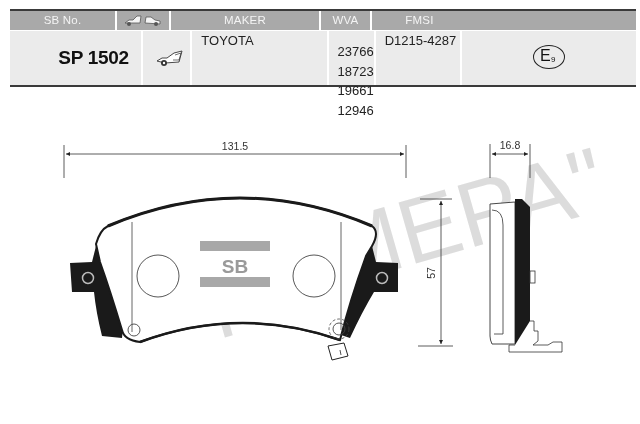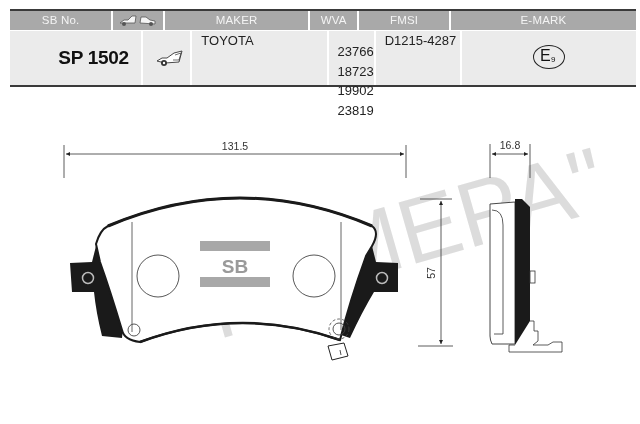--- a/index.html
+++ b/index.html
@@ -33,41 +33,40 @@
       <svg width="40" height="14" viewBox="0 0 40 14" style="vertical-align:middle">
         <path d="M2 9 L6 6 L10 6 L14 2 L18 2 L17 9 Z" fill="#f4f4f4" stroke="#555" stroke-width="0.8"></path>
         <circle cx="6" cy="10" r="2" fill="#555"></circle>
         <path d="M22 9 L23 3 L28 3 L32 6 L37 7 L37 10 Z" fill="#f4f4f4" stroke="#555" stroke-width="0.8"></path>
         <circle cx="33" cy="10" r="2" fill="#555"></circle>
       </svg>
     </div>
     <div class="cell c3">MAKER</div>
     <div class="cell c4">WVA</div>
     <div class="cell c5">FMSI</div>
-    <div class="cell c6">E-MARK</div>
   </div>
   <div class="row body-row">
     <div class="cell c1 sbno">SP 1502</div>
     <div class="cell c2">
       <svg width="30" height="18" viewBox="0 0 30 18" style="position:absolute;left:12px;top:19px">
         <path d="M2 11 L7 8 L12 8 L19 3 L27 1 L24 12 L10 13 Z" fill="#fff" stroke="#333" stroke-width="0.9"></path>
         <path d="M20 5 L26 3 L24 10 L18 10" fill="none" stroke="#333" stroke-width="0.7"></path>
         <circle cx="9" cy="13" r="3" fill="#333"></circle>
         <circle cx="9" cy="13" r="1.2" fill="#fff"></circle>
       </svg>
     </div>
     <div class="cell c3">
       <div class="small">TOYOTA</div>
     </div>
     <div class="cell c4 wva">
       <div class="small" style="padding-top:6px">
         <div>23766</div>
         <div>18723</div>
-        <div>19902</div>
-        <div>23819</div>
+        <div>19661</div>
+        <div>12946</div>
       </div>
     </div>
     <div class="cell c5">
       <div class="small">D1215-4287</div>
     </div>
     <div class="cell c6">
       <div class="emark">
         <span class="E">E</span>
         <span class="n">9</span>
       </div>

